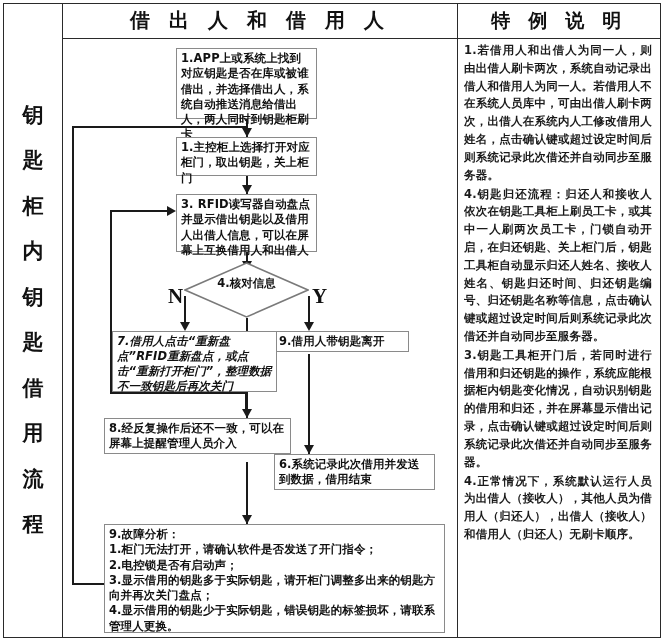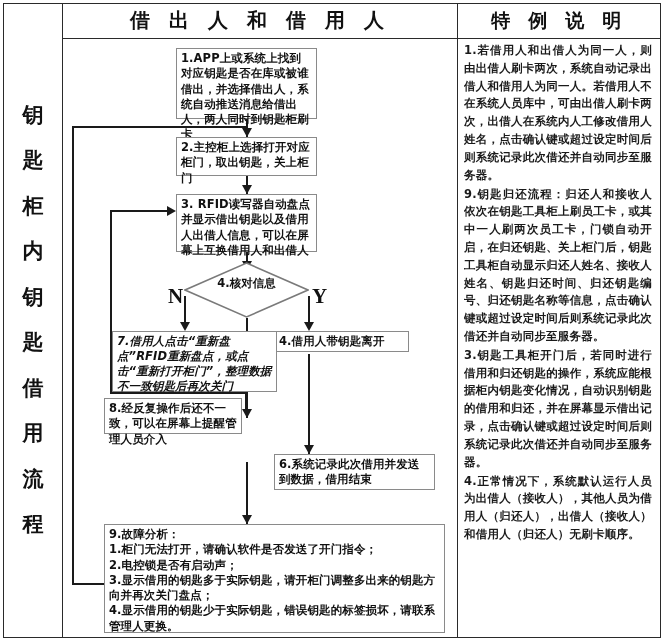--- a/index.html
+++ b/index.html
@@ -193,48 +193,48 @@
   <div class="conn h" style="left:110px;top:210px;width:58px;"></div>
   <div class="arrowrt" style="left:167px;top:206px;"></div>
 
   <div class="conn h" style="left:72px;top:583px;width:42px;"></div>
   <div class="arrowrt" style="left:106px;top:579px;"></div>
   <div class="conn v" style="left:72px;top:126px;height:459px;"></div>
   <div class="conn h" style="left:72px;top:126px;width:176px;"></div>
 
   <div class="node" style="left:176px;top:48px;width:141px;height:71px;">1.APP上或系统上找到对应钥匙是否在库或被谁借出，并选择借出人，系统自动推送消息给借出人，两人同时到钥匙柜刷卡</div>
 
-  <div class="node" style="left:176px;top:137px;width:141px;height:39px;">2.主控柜上选择打开对应柜门，取出钥匙，关上柜门</div>
+  <div class="node" style="left:176px;top:137px;width:141px;height:39px;">1.主控柜上选择打开对应柜门，取出钥匙，关上柜门</div>
 
   <div class="node" style="left:176px;top:194px;width:141px;height:58px;">3. RFID读写器自动盘点并显示借出钥匙以及借用人出借人信息，可以在屏幕上互换借用人和出借人</div>
 
   <div class="diamond" style="left:184px;top:262px;width:125px;height:56px;">
     <svg width="125" height="56" viewBox="0 0 125 56">
       <polygon points="62.5,1 124,28 62.5,55 1,28" fill="#ffffff" stroke="#7a7a7a" stroke-width="1.6"></polygon>
     </svg>
     <div class="dlabel">4.核对信息</div>
   </div>
 
   <div class="branch" style="left:168px;top:284px;">N</div>
   <div class="branch" style="left:312px;top:284px;">Y</div>
 
-  <div class="node" style="left:274px;top:331px;width:135px;height:21px;">4.借用人带钥匙离开</div>
+  <div class="node" style="left:274px;top:331px;width:135px;height:21px;">9.借用人带钥匙离开</div>
 
   <div class="node" style="left:274px;top:454px;width:161px;height:36px;">6.系统记录此次借用并发送到数据，借用结束</div>
 
   <div class="node tight" style="left:112px;top:331px;width:165px;height:61px;font-style:italic;">7.借用人点击“重新盘点”RFID重新盘点，或点击“重新打开柜门”，整理数据不一致钥匙后再次关门</div>
 
-  <div class="node" style="left:104px;top:398px;width:138px;height:36px;">8.经反复操作后还不一致，可以在屏幕上提醒管理人员介入</div>
+  <div class="node" style="left:104px;top:418px;width:187px;height:36px;">8.经反复操作后还不一致，可以在屏幕上提醒管理人员介入</div>
 
   <div class="node" style="left:104px;top:524px;width:341px;height:109px; white-space:pre-line; line-height:1.33;">9.故障分析：
 1.柜门无法打开，请确认软件是否发送了开门指令；
 2.电控锁是否有启动声；
 3.显示借用的钥匙多于实际钥匙，请开柜门调整多出来的钥匙方向并再次关门盘点；
 4.显示借用的钥匙少于实际钥匙，错误钥匙的标签损坏，请联系管理人更换。</div>
 
   <div id="notes">
     <p>1.若借用人和出借人为同一人，则由出借人刷卡两次，系统自动记录出借人和借用人为同一人。若借用人不在系统人员库中，可由出借人刷卡两次，出借人在系统内人工修改借用人姓名，点击确认键或超过设定时间后则系统记录此次借还并自动同步至服务器。</p>
-    <p>9.钥匙归还流程：归还人和接收人依次在钥匙工具柜上刷员工卡，或其中一人刷两次员工卡，门锁自动开启，在归还钥匙、关上柜门后，钥匙工具柜自动显示归还人姓名、接收人姓名、钥匙归还时间、归还钥匙编号、归还钥匙名称等信息，点击确认键或超过设定时间后则系统记录此次借还并自动同步至服务器。</p>
+    <p>4.钥匙归还流程：归还人和接收人依次在钥匙工具柜上刷员工卡，或其中一人刷两次员工卡，门锁自动开启，在归还钥匙、关上柜门后，钥匙工具柜自动显示归还人姓名、接收人姓名、钥匙归还时间、归还钥匙编号、归还钥匙名称等信息，点击确认键或超过设定时间后则系统记录此次借还并自动同步至服务器。</p>
     <p>3.钥匙工具柜开门后，若同时进行借用和归还钥匙的操作，系统应能根据柜内钥匙变化情况，自动识别钥匙的借用和归还，并在屏幕显示借出记录，点击确认键或超过设定时间后则系统记录此次借还并自动同步至服务器。</p>
     <p>4.正常情况下，系统默认运行人员为出借人（接收人），其他人员为借用人（归还人），出借人（接收人）和借用人（归还人）无刷卡顺序。</p>
   </div>
 
 </div>
 
 </body></html>

